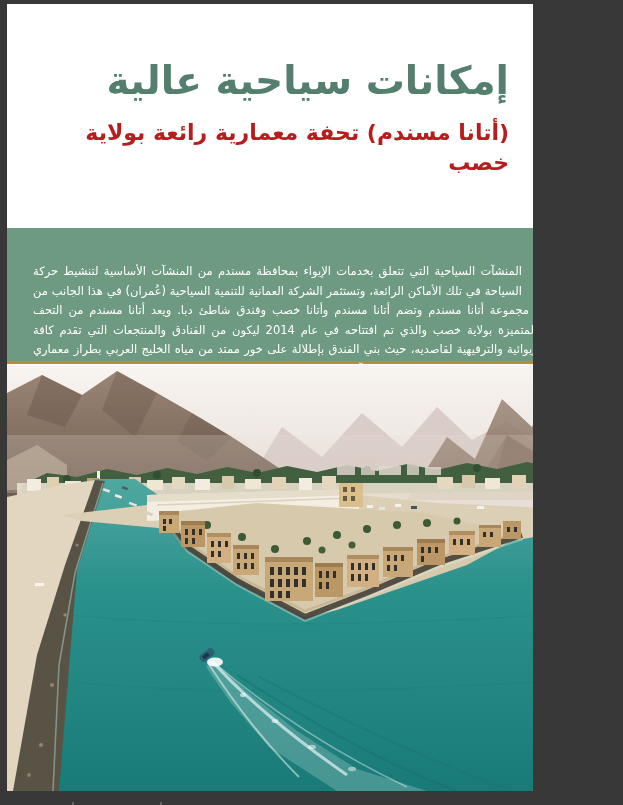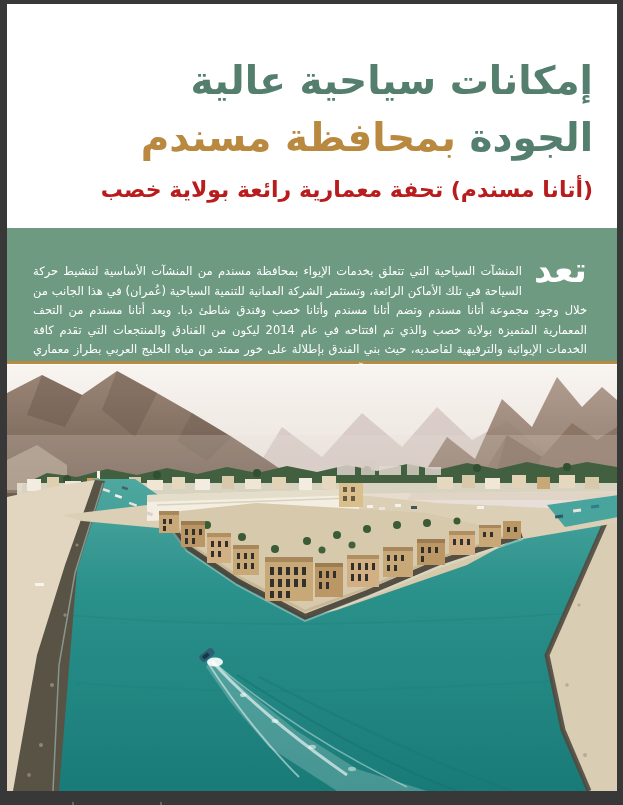--- a/index.html
+++ b/index.html
@@ -5,21 +5,21 @@
   * { margin:0; padding:0; box-sizing:border-box; }
   html,body { width:623px; height:805px; }
   body {
     background:#383838;
     font-family:"DejaVu Sans","Liberation Sans",sans-serif;
     position:relative;
     overflow:hidden;
   }
   .page {
     position:absolute; left:7px; top:4px;
-    width:610px; height:787px;
+    width:526px; height:787px;
     background:#ffffff;
     overflow:hidden;
   }
   
   .title-block {
     position:absolute; top:48px; right:24px; left:20px;
     direction:rtl; text-align:right;
   }
   .title-line {
     font-size:39px; font-weight:bold; line-height:57px;
@@ -65,21 +65,20 @@
   .tick-1 { left:72px; }
   .tick-2 { left:160px; }
 </style>
 </head>
 <body>
 
 <div class="page">
 
   <div class="title-block">
     <div class="title-line">إمكانات سياحية عالية</div>
-    <div class="title-line"><span>الجودة</span> <span class="gold">بمحافظة مسندم</span></div>
     <div class="subtitle">(أتانا مسندم) تحفة معمارية رائعة بولاية خصب</div>
   </div>
 
   <div class="intro-block">
     <span class="lead-word">تعد</span>
     <p class="intro-text">المنشآت السياحية التي تتعلق بخدمات الإيواء بمحافظة مسندم من المنشآت الأساسية لتنشيط حركة السياحة في تلك الأماكن الرائعة، وتستثمر الشركة العمانية للتنمية السياحية (عُمران) في هذا الجانب من خلال وجود مجموعة أتانا مسندم وتضم أتانا مسندم وأتانا خصب وفندق شاطئ دبا. ويعد أتانا مسندم من التحف المعمارية المتميزة بولاية خصب والذي تم افتتاحه في عام 2014 ليكون من الفنادق والمنتجعات التي تقدم كافة الخدمات الإيوائية والترفيهية لقاصديه، حيث بني الفندق بإطلالة على خور ممتد من مياه الخليج العربي بطراز معماري جمع بين التراث المعماري القديم والحديث في آن واحد مع دمج كافة الوسائل الترفيهية الحديثة التي يحتاج إليها نزلاء الفنادق من حيث الهدوء والإطلالات الجميلة.</p>
   </div>
 
   <div class="photo-wrap">
     <svg width="610" height="426" viewBox="0 0 610 426" xmlns="http://www.w3.org/2000/svg" aria-hidden="true">

